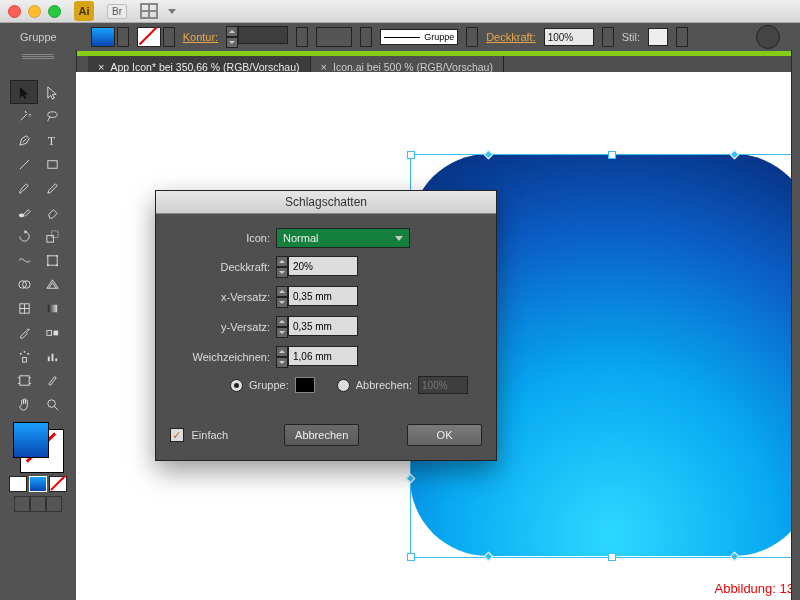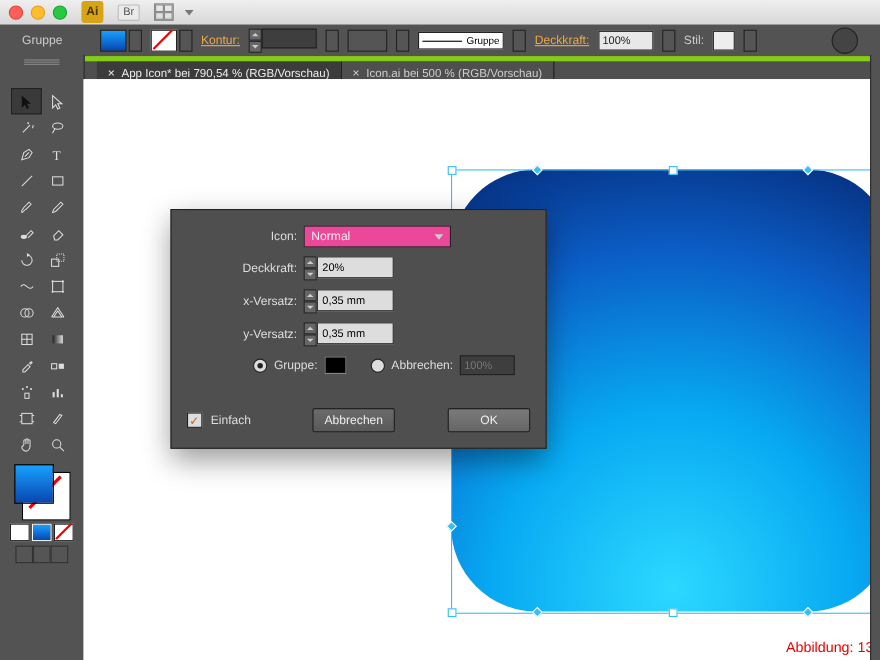--- a/index.html
+++ b/index.html
@@ -61,21 +61,21 @@
 .minisw div:nth-child(3){background:#fff;position:relative;}
 .minisw div:nth-child(3):after{content:"";position:absolute;left:-2px;top:5px;width:20px;height:2px;background:#e00;transform:rotate(-45deg);}
 .modesw{display:flex;justify-content:center;margin-top:4px;gap:0;}
 .modesw div{width:14px;height:14px;border:1px solid #333;background:#555;}
 
 .dialog{position:absolute;left:155px;top:190px;width:340px;background:#4f4f4f;border:1px solid #222;box-shadow:0 10px 25px rgba(0,0,0,.4);font-size:11px;color:#ddd;}
 .dtitle{height:22px;background:linear-gradient(#e8e8e8,#cfcfcf);color:#333;display:flex;align-items:center;justify-content:center;border-bottom:1px solid #888;font-size:12px;}
 .dbody{padding:14px 14px 12px;}
 .drow{display:flex;align-items:center;margin-bottom:8px;}
 .drow .dl{width:100px;text-align:right;margin-right:6px;color:#ddd;}
-.dselect{width:120px;height:18px;background:#ec4899;border:1px solid #222;color:#eee;padding:0 6px;display:flex;align-items:center;justify-content:space-between;font-size:11px;text-align:right;}
+.dselect{width:120px;height:18px;background:#15803d;border:1px solid #222;color:#eee;padding:0 6px;display:flex;align-items:center;justify-content:space-between;font-size:11px;text-align:right;}
 .dselect:after{content:"";width:0;height:0;border-left:4px solid transparent;border-right:4px solid transparent;border-top:5px solid #ccc;}
 .spin{display:flex;}
 .spin .btns{width:12px;display:flex;flex-direction:column;}
 .spin .btns div{height:9px;background:#666;border:1px solid #222;display:flex;align-items:center;justify-content:center;}
 .spin .btns div:before{content:"";width:0;height:0;border-left:3px solid transparent;border-right:3px solid transparent;}
 .spin .btns div:first-child:before{border-bottom:3px solid #ccc;}
 .spin .btns div:last-child:before{border-top:3px solid #ccc;}
 .spin input{width:60px;height:18px;background:#ddd;border:1px solid #222;color:#000;font-size:10px;padding:0 4px;}
 .radiorow{display:flex;align-items:center;gap:6px;}
 .radio{width:11px;height:11px;border-radius:50%;border:1px solid #222;background:#ddd;display:flex;align-items:center;justify-content:center;}
@@ -138,21 +138,21 @@
   <div class="sw" style="width:10px;background:#555"></div>
   <span class="label">Stil:</span>
   <div class="stilsw"></div>
   <div class="sw" style="width:10px;background:#555"></div>
   <div class="round"></div>
 </div>
 
 <div class="tabs">
   <div class="tab">
       <span class="x">×</span>
-      <span>App Icon* bei 790,54 % (RGB/Vorschau)</span>
+      <span>App Icon* bei 350,66 % (RGB/Vorschau)</span>
     </div>
   <div class="tab inactive">
       <span class="x">×</span>
       <span>Icon.ai bei 500 % (RGB/Vorschau)</span>
     </div>
 </div>
 
 <div class="toolbox">
   <div class="toolgrip">
       <div></div>
@@ -362,20 +362,21 @@
 
     <div class="anchor" style="left:409px;top:481px"></div>
     <div class="anchor" style="left:655px;top:481px"></div>
     <div class="abb">Abbildung: 13</div>
   </div>
 </div>
 
 <div class="rightedge"></div>
 
 <div class="dialog">
+  <div class="dtitle">Schlagschatten</div>
   <div class="dbody">
     <div class="drow">
       <div class="dl">Icon:</div>
       <div class="dselect">
           <span>Normal</span>
         </div>
     </div>
     <div class="drow">
       <div class="dl">Deckkraft:</div>
       <div class="spin">
@@ -397,20 +398,30 @@
         </div>
     </div>
     <div class="drow">
       <div class="dl">y-Versatz:</div>
       <div class="spin">
           <div class="btns">
             <div></div>
             <div></div>
           </div>
           <input value="0,35 mm" style="">
+        </div>
+    </div>
+    <div class="drow">
+      <div class="dl">Weichzeichnen:</div>
+      <div class="spin">
+          <div class="btns">
+            <div></div>
+            <div></div>
+          </div>
+          <input value="1,06 mm" style="">
         </div>
     </div>
     <div class="drow" style="margin-left:60px">
       <div class="radiorow">
         <div class="radio on"></div>
         <span>Gruppe:</span>
         <div class="colorsw"></div>
         <div style="width:10px"></div>
         <div class="radio"></div>
         <span>Abbrechen:</span>

